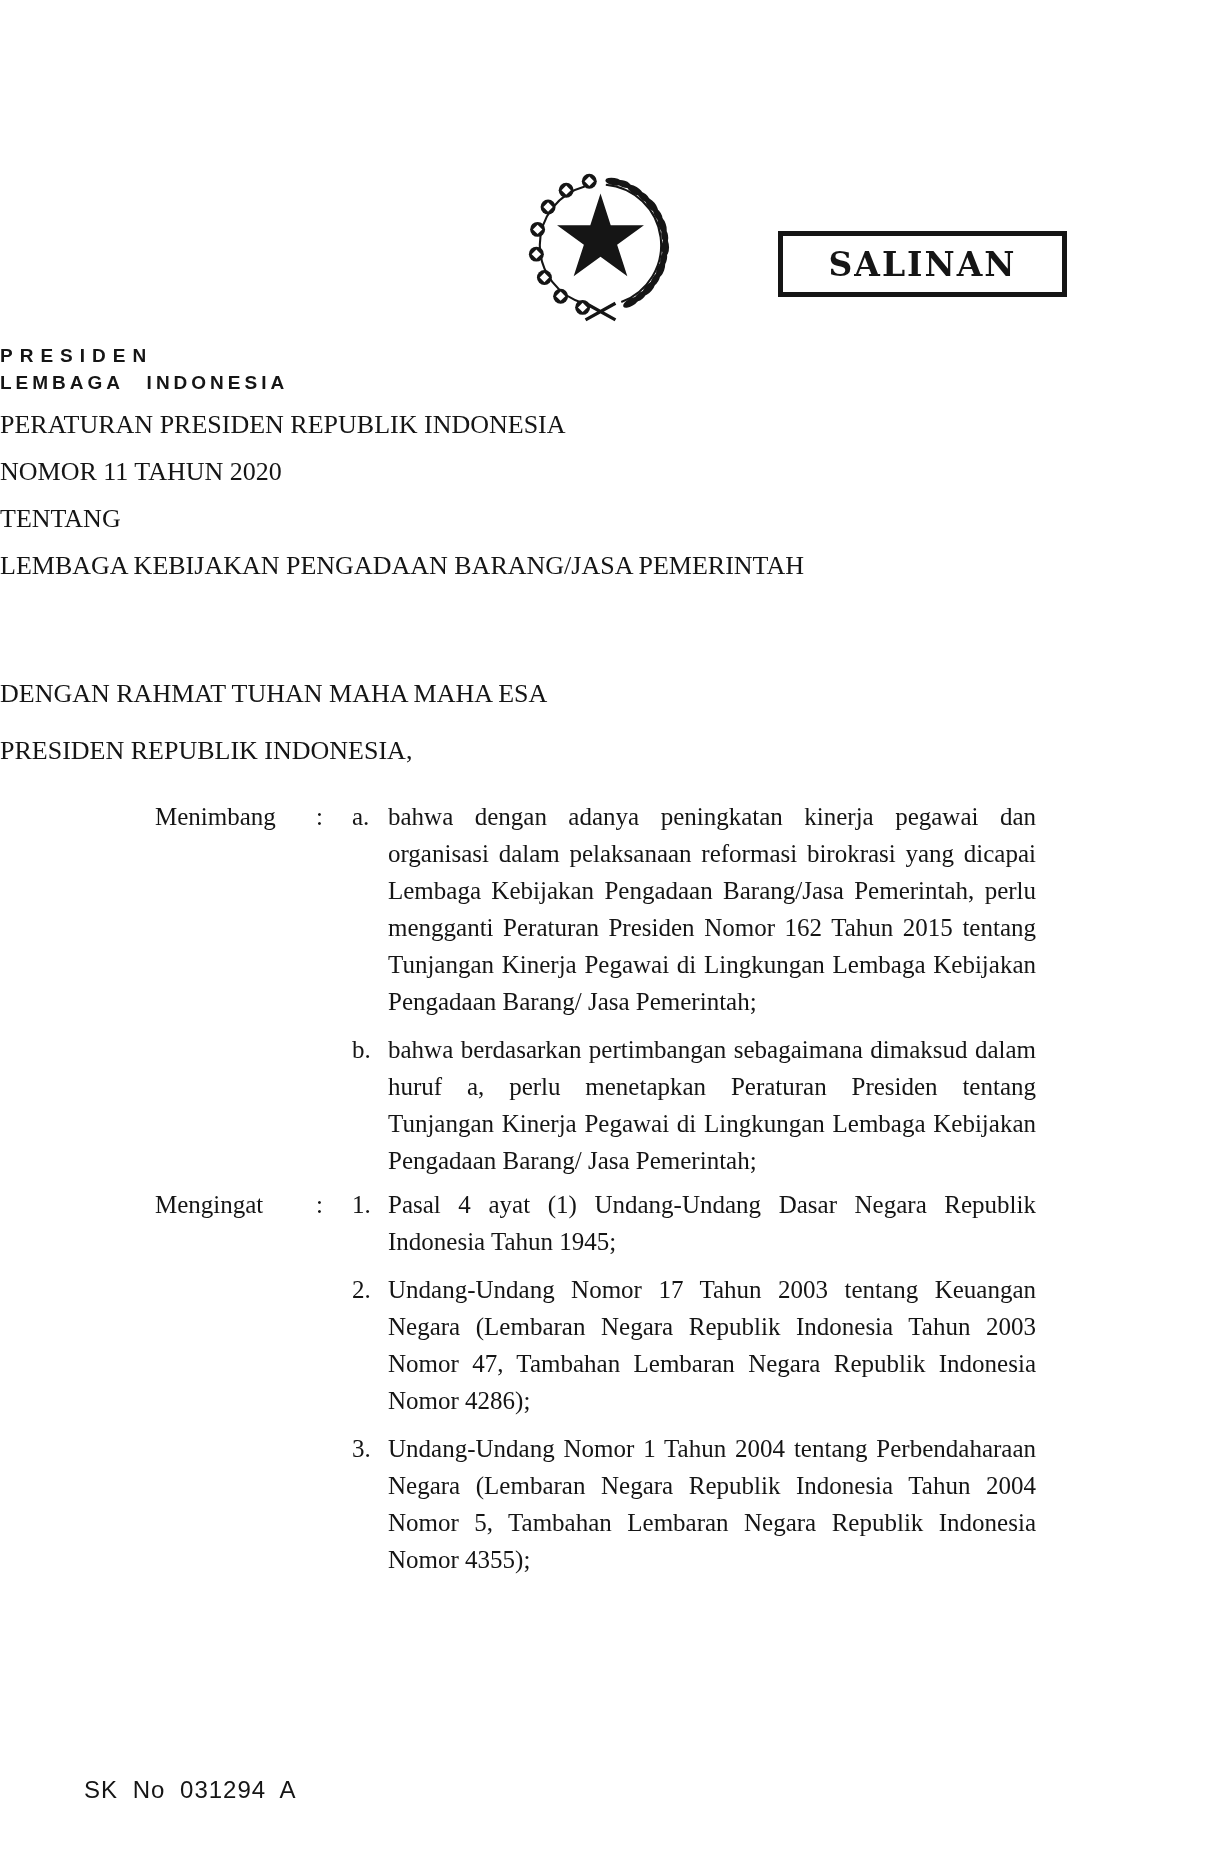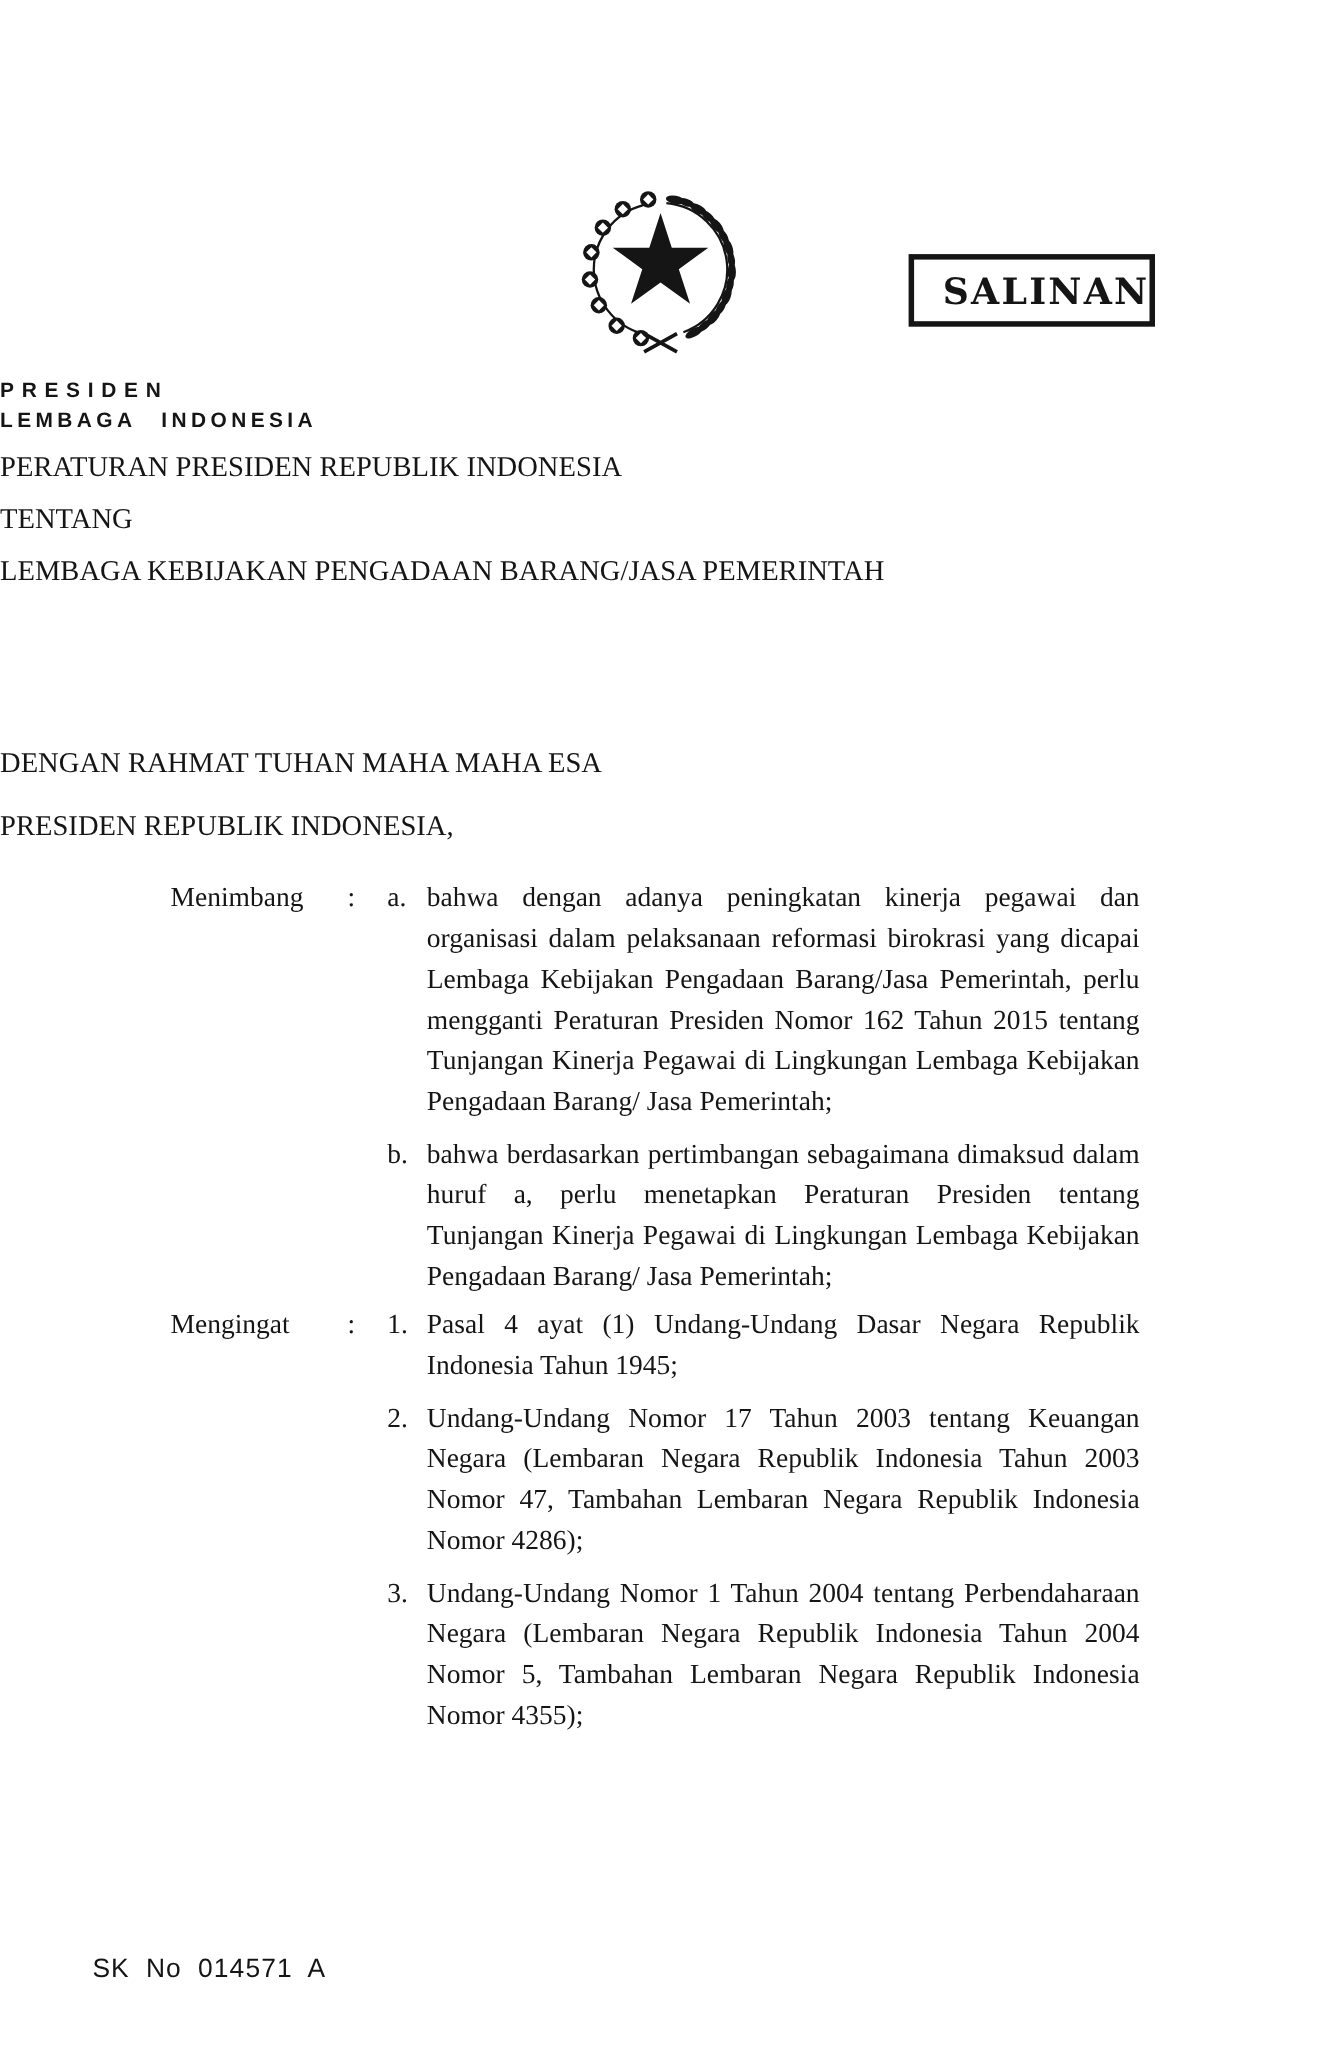--- a/index.html
+++ b/index.html
@@ -11,25 +11,25 @@
     font-family:"Liberation Serif","DejaVu Serif",serif;
     overflow:hidden;
   }
 
   
   .emblem{position:absolute;left:517px;top:162px;width:167px;height:162px;}
   .emblem svg{width:100%;height:100%;display:block;}
 
   
   .salinan{
-    position:absolute;left:778px;top:231px;width:224px;height:66px;
+    position:absolute;left:778px;top:231px;width:289px;height:66px;
     border:5px solid #151515;box-sizing:border-box;
-    display:flex;align-items:center;justify-content:flex-end;
+    display:flex;align-items:center;justify-content:center;
     font-family:"DejaVu Serif","Liberation Serif",serif;
-    font-weight:bold;font-size:33px;letter-spacing:2px;margin-left:48px;
+    font-weight:bold;font-size:33px;letter-spacing:2px;
   }
 
   
   .cblock{position:absolute;left:0;width:1202px;text-align:left;}
 
   .letterhead{top:345px;font-family:"Liberation Sans","DejaVu Sans",sans-serif;font-weight:bold;}
   .letterhead .l1{font-size:19px;letter-spacing:7px;}
   .letterhead .l2{font-size:19px;letter-spacing:4px;word-spacing:14px;margin-top:5px;}
 
   .title-block{top:401px;font-size:26px;line-height:47px;}
@@ -120,20 +120,21 @@
     <span>SALINAN</span>
   </div>
 
   <div class="cblock letterhead">
     <div class="l1">PRESIDEN</div>
     <div class="l2">LEMBAGA INDONESIA</div>
   </div>
 
   <div class="cblock title-block">
     <div>PERATURAN PRESIDEN REPUBLIK INDONESIA</div>
+    <div>NOMOR 11 TAHUN 2020</div>
     <div>TENTANG</div>
     <div>LEMBAGA KEBIJAKAN PENGADAAN BARANG/JASA PEMERINTAH</div>
   </div>
 
   <div class="cblock invocation">DENGAN RAHMAT TUHAN MAHA MAHA ESA</div>
   <div class="cblock authority">PRESIDEN REPUBLIK INDONESIA,</div>
 
   <div class="preamble">
 
     <div class="section">
@@ -165,15 +166,15 @@
         </div>
         <div class="item">
           <span class="marker">3.</span>
           <span class="itext">Undang-Undang Nomor 1 Tahun 2004 tentang Perbendaharaan Negara (Lembaran Negara Republik Indonesia Tahun 2004 Nomor 5, Tambahan Lembaran Negara Republik Indonesia Nomor 4355);</span>
         </div>
       </div>
     </div>
 
   </div>
 
-  <div class="footer">SK No 014571 A</div>
+  <div class="footer">SK No 031294 A</div>
 
 </div>
 
 </body></html>

